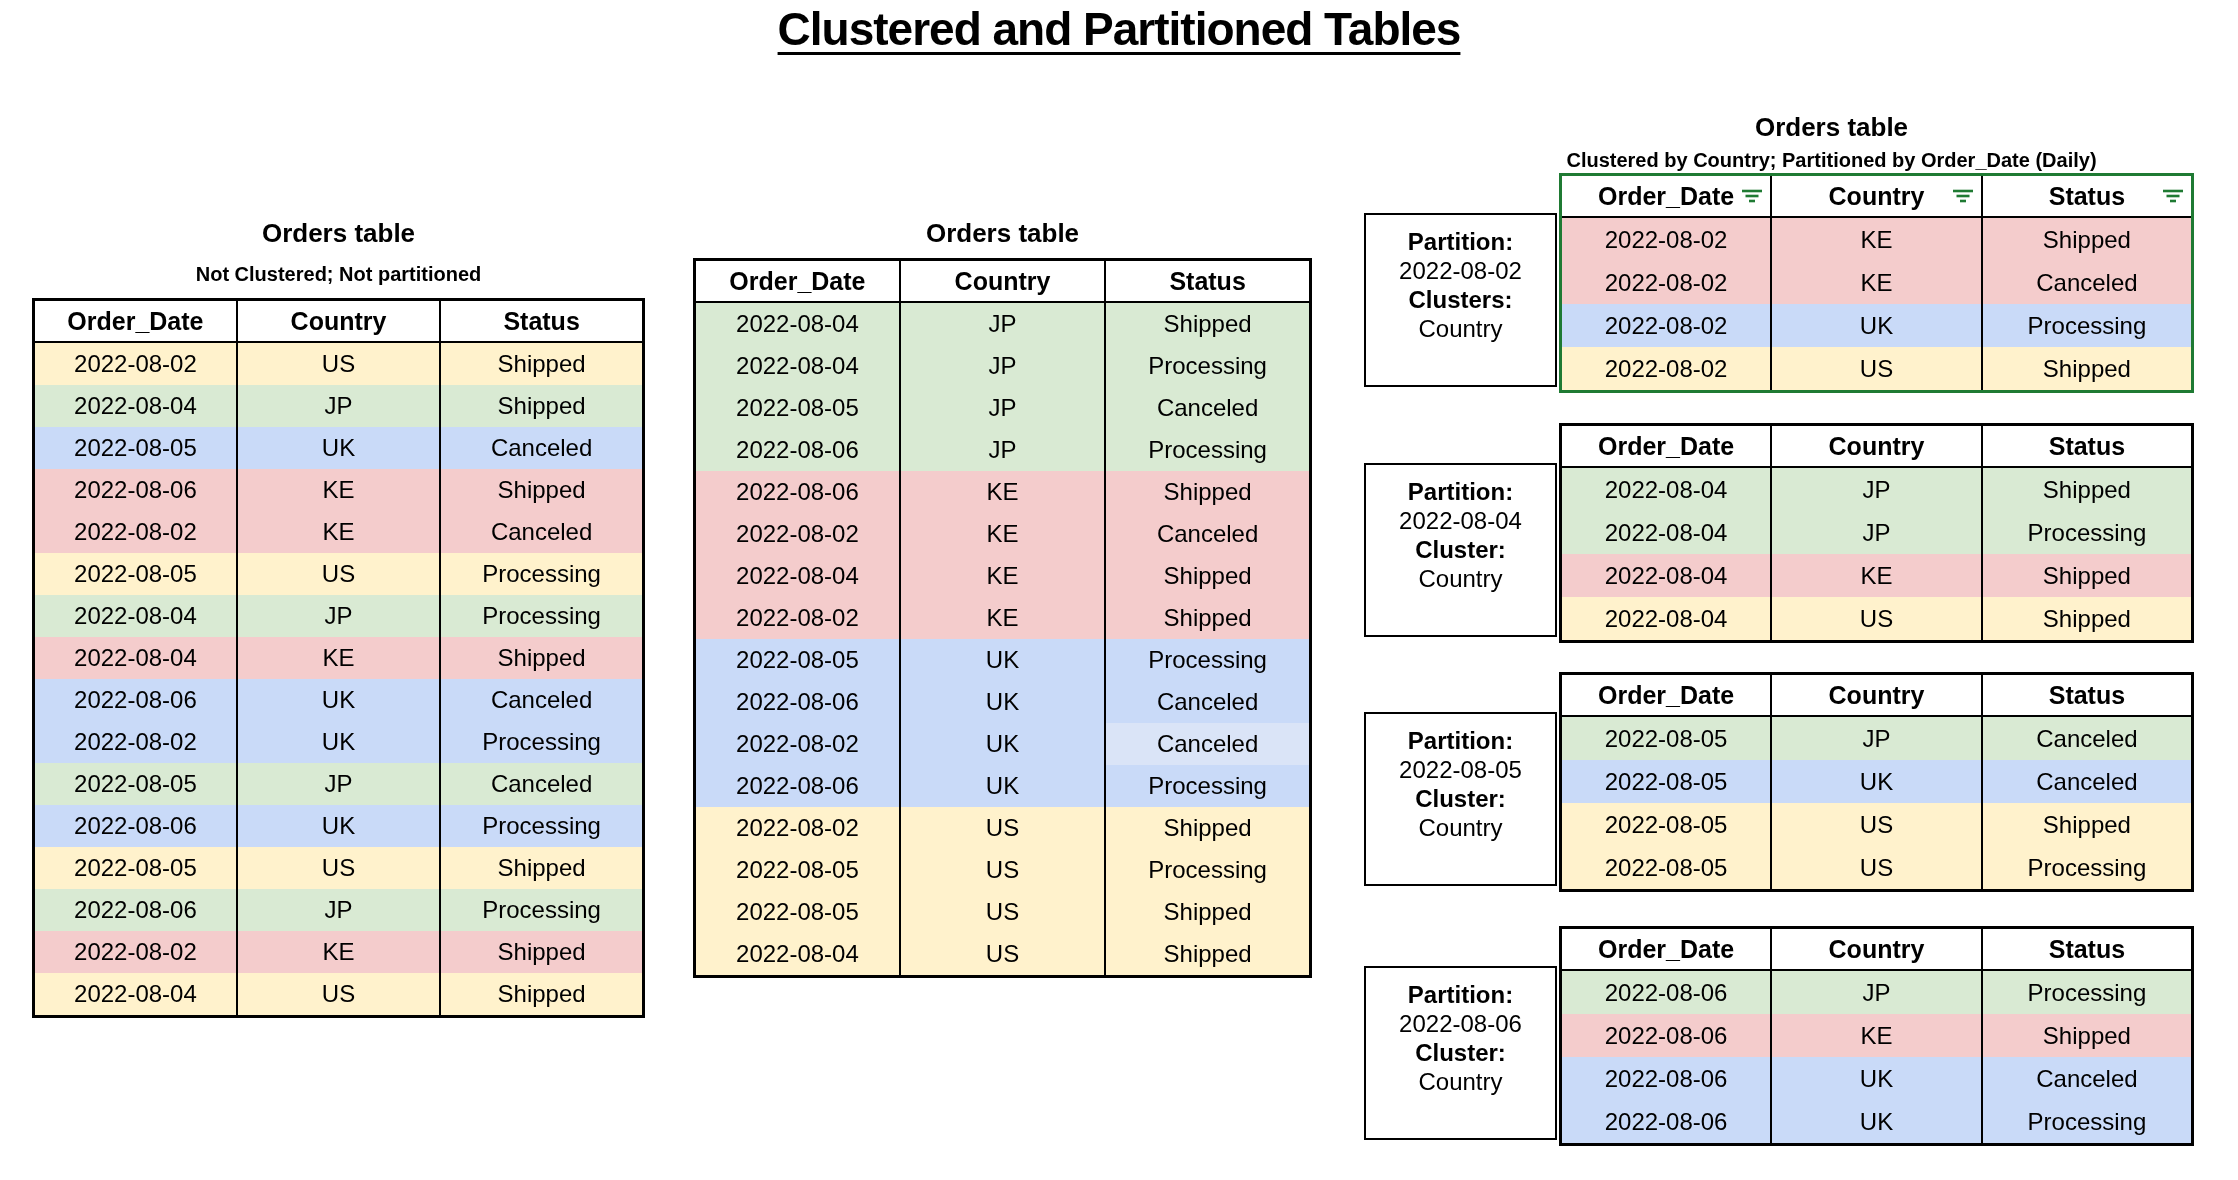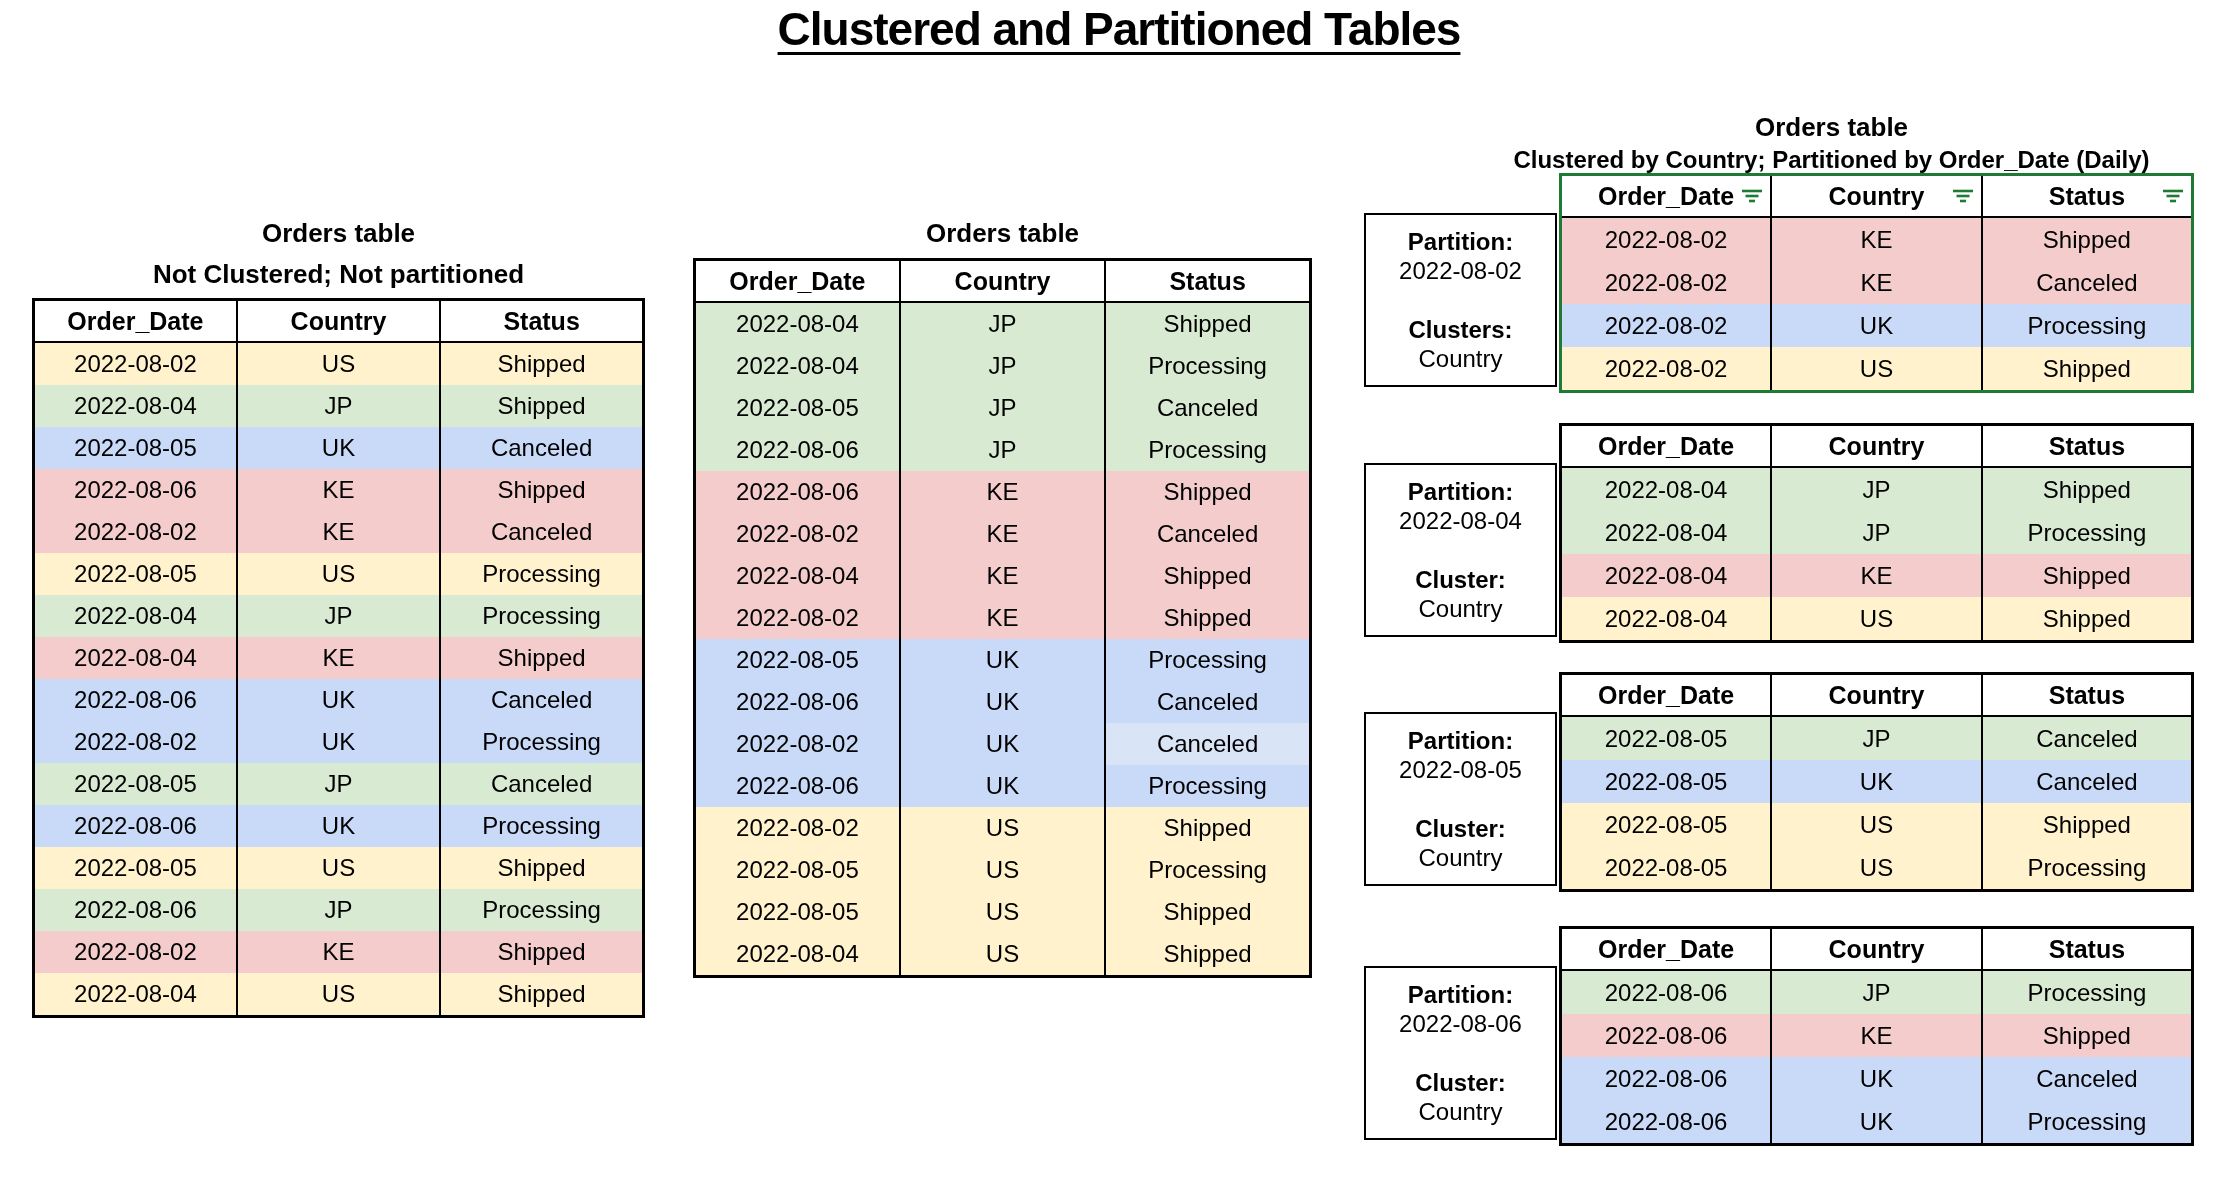--- a/index.html
+++ b/index.html
@@ -7,50 +7,50 @@
     position:relative;width:2238px;height:1180px;background:#ffffff;overflow:hidden;
     font-family:"Liberation Sans","DejaVu Sans",sans-serif;color:#000;
   }
   .page-title{
     position:absolute;top:2px;left:0;width:100%;text-align:center;
     font-size:46px;font-weight:bold;letter-spacing:-1px;
     text-decoration:underline;text-decoration-thickness:3px;text-underline-offset:7px;
   }
   .group{position:absolute;}
   .grp-title{font-size:26px;font-weight:bold;text-align:center;line-height:30px;}
-  .grp-sub{font-size:26px;font-weight:bold;text-align:center;line-height:28px;margin-top:12px;}
+  .grp-sub{font-size:20px;font-weight:bold;text-align:center;line-height:28px;margin-top:12px;}
   .tbl-wrap{margin-top:10px;}
 
   table.dtable{border-collapse:collapse;table-layout:fixed;width:100%;background:#fff;border:3px solid #000;}
   table.dtable th{
     position:relative;border:2px solid #000;border-bottom:2.5px solid #000;
     height:40px;font-size:25px;font-weight:bold;text-align:center;background:#fff;padding:0;
   }
   table.dtable td{
     border-left:2px solid #000;border-right:2px solid #000;border-top:none;border-bottom:none;
     height:42px;font-size:24px;text-align:center;padding:0;
   }
   table.dtable.rt td{height:43px;}
   table.dtable.green{border:3px solid var(--accent-green);}
   .filter-icon{position:absolute;right:7px;top:50%;transform:translateY(-50%);}
 
   .rt-head{margin-left:105px;width:725px;text-align:center;}
   .rt-head .grp-title{line-height:30px;}
-  .rt-head .grp-sub{margin-top:4px;font-size:24px;line-height:28px;}
+  .rt-head .grp-sub{margin-top:4px;font-size:20px;line-height:28px;}
 
   .pblock{position:absolute;left:0;width:830px;height:215px;}
   .ptable-wrap{position:absolute;left:195px;top:0;width:635px;}
   .plabel{
     position:absolute;left:0;top:40px;width:193px;height:174px;
     border:2.5px solid #000;box-sizing:border-box;background:#fff;
     display:flex;flex-direction:column;align-items:center;font-size:24px;
   }
   .plabel .stanza{line-height:29px;text-align:center;}
   .plabel .s1{margin-top:12px;}
-  .plabel .s2{margin-top:30px;}
+  .plabel .s2{}
   .plabel .lbl{font-weight:bold;}
 </style>
 </head>
 <body>
 
 <div class="stage">
 
   <div class="page-title">Clustered and Partitioned Tables</div>
 
   <div class="group" style="left:32px;top:218px;width:613px;">

